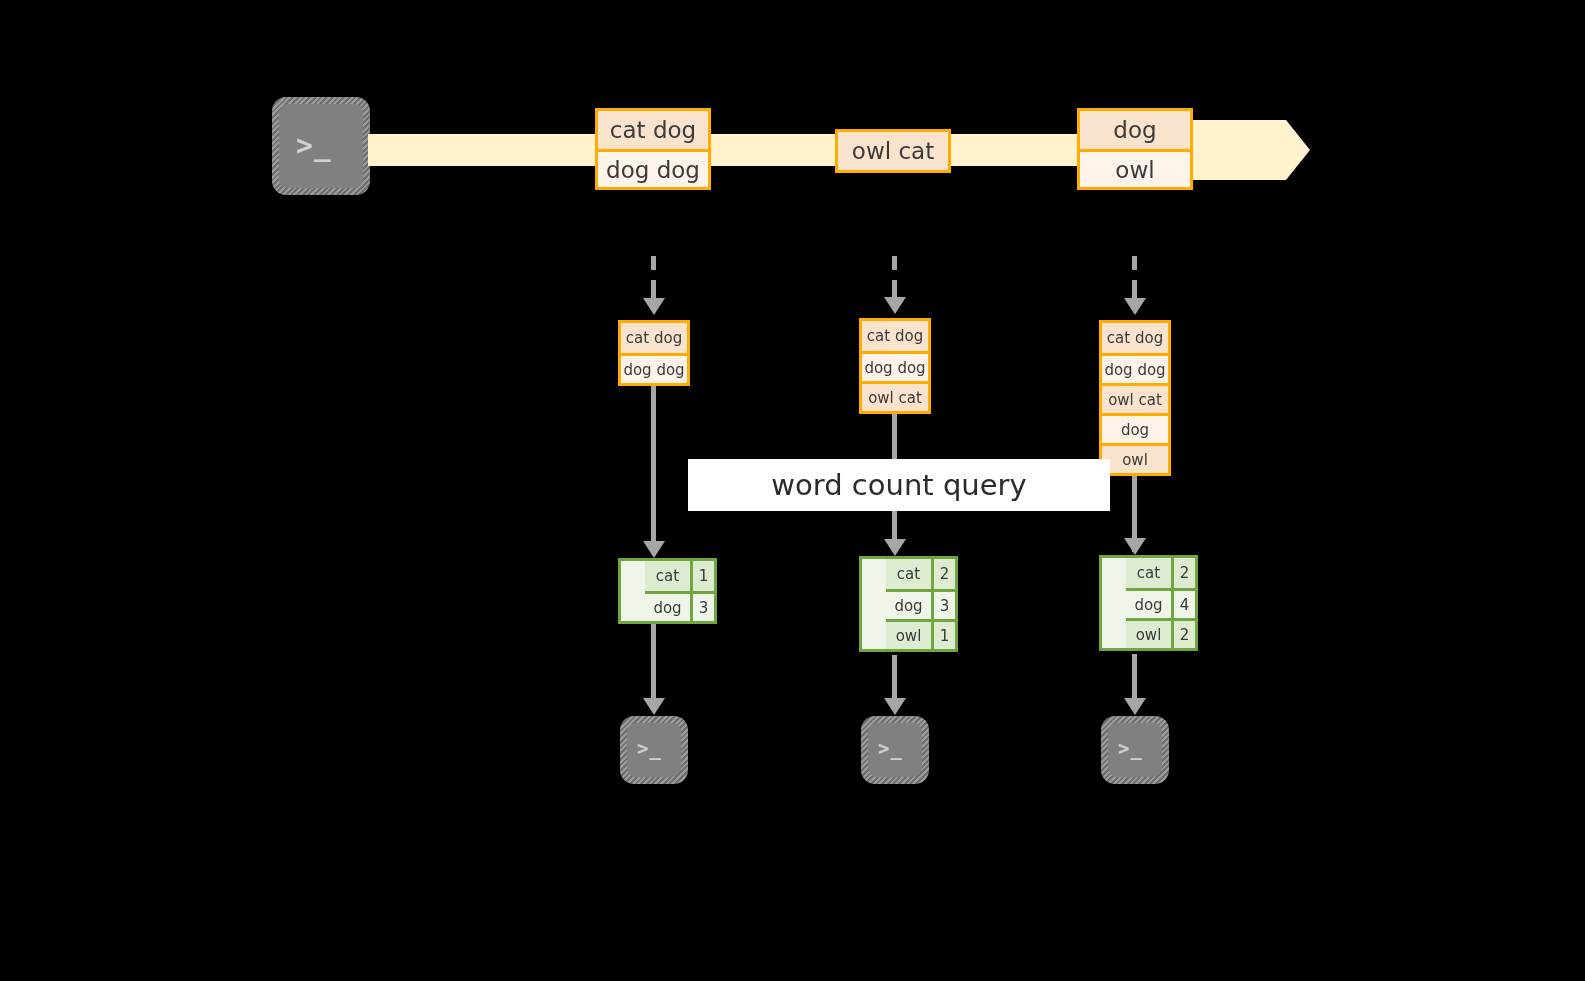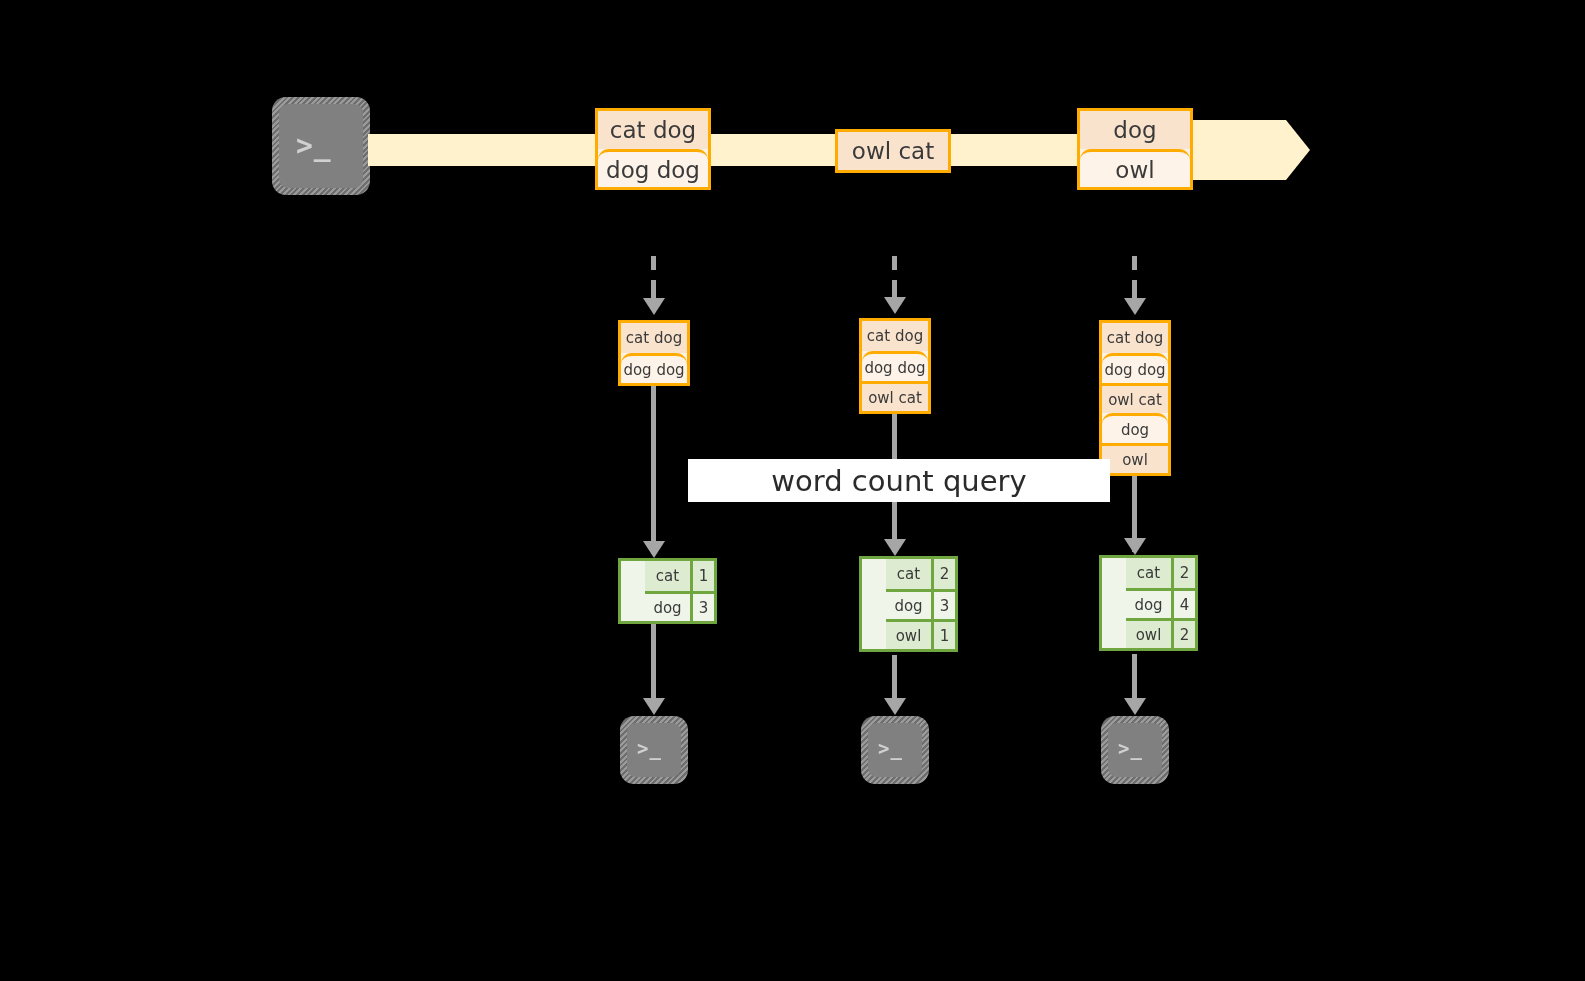--- a/index.html
+++ b/index.html
@@ -70,21 +70,21 @@
   .obox .row{
     box-sizing:border-box;
     display:flex;
     align-items:center;
     justify-content:center;
     color:#3a3a3a;
     white-space:nowrap;
     flex:1 1 auto;
   }
   .obox .row.shade{background:#FAE3CD;}
-  .obox .row.light{background:#FDF3E8;border-radius:11px;}
+  .obox .row.light{background:#FDF3E8;}
   .obox .row + .row{border-top:3px solid #FFAB00;}
 
   
   .obox.big .row{height:38px;font-size:23px;}
   .obox.big{width:116px;}
   
   .obox.small .row{height:30px;font-size:15px;}
   .obox.small{width:72px;}
 
   
@@ -264,17 +264,17 @@
 
   <div class="vline" style="left:1132px;top:654px;height:49px;"></div>
   <div class="vhead" style="left:1124px;top:698px;"></div>
 
   <div class="term" style="left:1101px;top:716px;width:68px;height:68px;">
     <div class="hatch"></div>
     <div class="inner"></div>
     <div class="glyph" style="left:10px;top:16px;font-size:19px;">&gt;_</div>
   </div>
 
-  <div class="qband" style="left:688px;top:459px;width:422px;height:43px;">
+  <div class="qband" style="left:688px;top:459px;width:422px;height:52px;">
     <span style="font-size:29px;">word count query</span>
   </div>
 
 </div>
 
 </body></html>

